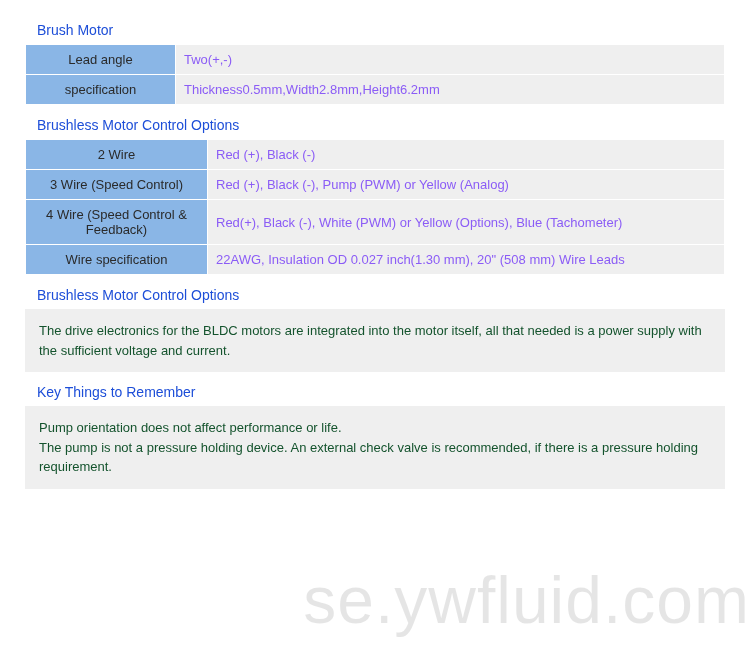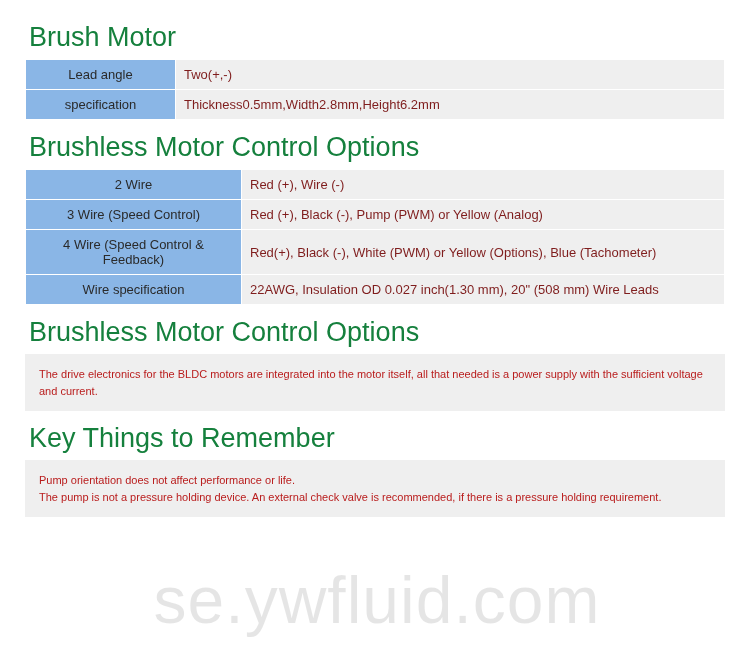--- a/index.html
+++ b/index.html
@@ -6,60 +6,60 @@
   body {
     font-family: "Segoe UI", Arial, sans-serif;
     background: #fff;
     width: 750px;
     height: 648px;
     position: relative;
     padding: 10px 25px 25px 25px;
     color: #3a3a3a;
   }
   h2.section-title {
-    font-size: 27px;
+    font-size: 14px;
     font-weight: 300;
-    color: #15803d;
-    margin: 12px 0 6px 4px;
+    color: #1d4ed8;
+    margin: 12px 0 6px 12px;
   }
   table.spec {
     width: 100%;
     border-collapse: collapse;
     font-size: 13px;
   }
   table.spec td {
     border: 1px solid #fff;
     padding: 7px 8px;
     vertical-align: middle;
   }
   table.spec td.label {
     background: #8ab6e6;
     text-align: center;
     color: #2a2a2a;
     font-size: 13px;
   }
   table.spec td.value {
     background: #efefef;
-    color: #7f1d1d;
+    color: #8b5cf6;
     font-size: 13px;
   }
   .t1 td.label { width: 150px; }
-  .t2 td.label { width: 216px; }
+  .t2 td.label { width: 182px; }
   .info-box {
     background: #efefef;
     padding: 12px 14px;
-    font-size: 11px;
+    font-size: 13px;
     line-height: 1.5;
-    color: #b91c1c;
+    color: #14532d;
     margin-top: 4px;
   }
   .watermark {
     position: absolute;
-    left: 0; right: 9px; bottom: 10px;
-    text-align: center;
+    left: 0; right: 0; bottom: 10px;
+    text-align: right;
     font-size: 66px;
     font-weight: 400;
     color: rgba(0,0,0,0.10);
     letter-spacing: 1px;
     pointer-events: none;
     font-family: Arial, sans-serif;
     white-space: nowrap;
     margin-left: 13px;
   }
 </style>
@@ -78,21 +78,21 @@
     <td class="value">Thickness0.5mm,Width2.8mm,Height6.2mm</td>
   </tr>
 </tbody>
   </table>
 
 <h2 class="section-title">Brushless Motor Control Options</h2>
 <table class="spec t2">
   <tbody>
       <tr>
     <td class="label">2 Wire</td>
-    <td class="value">Red (+), Wire (-)</td>
+    <td class="value">Red (+), Black (-)</td>
   </tr>
   <tr>
     <td class="label">3 Wire (Speed Control)</td>
     <td class="value">Red (+), Black (-), Pump (PWM) or Yellow (Analog)</td>
   </tr>
   <tr>
     <td class="label">4 Wire (Speed Control &amp; Feedback)</td>
     <td class="value">Red(+), Black (-), White (PWM) or Yellow (Options), Blue (Tachometer)</td>
   </tr>
   <tr>

